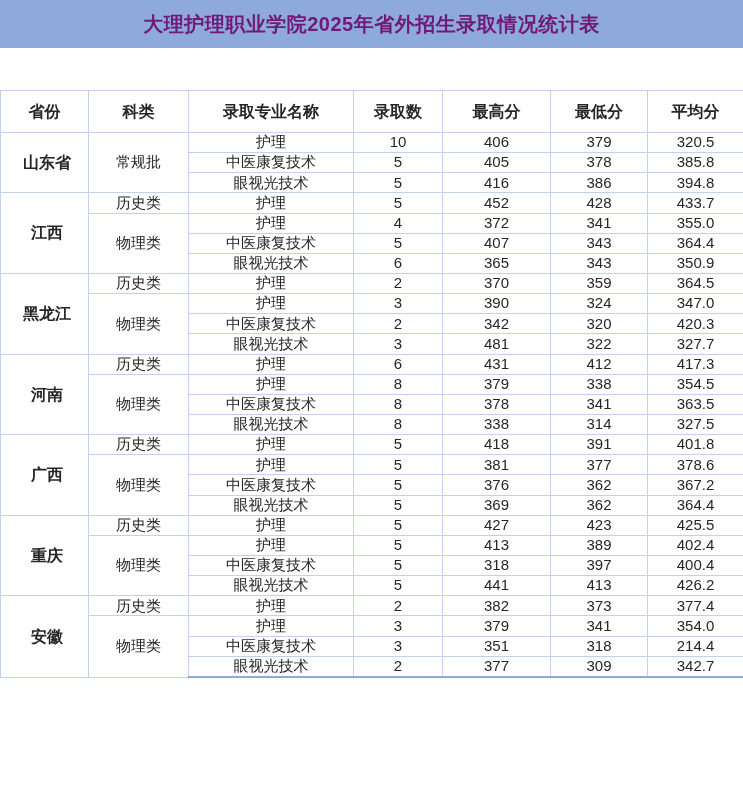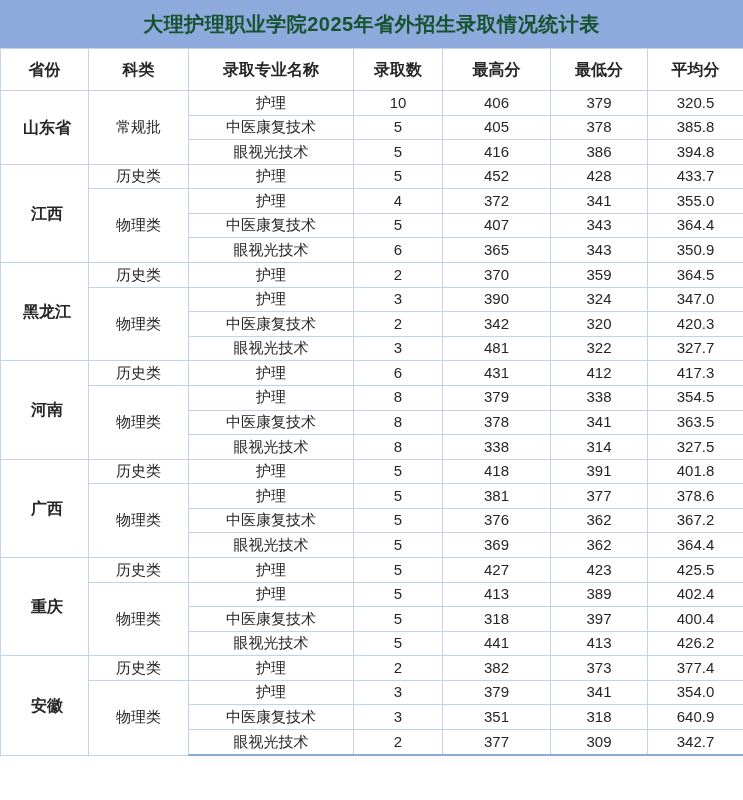--- a/index.html
+++ b/index.html
@@ -15,26 +15,27 @@
     font-family:"Liberation Sans","DejaVu Sans",sans-serif;
     color:var(--text);
   }
   .sheet{width:743px;height:800px;display:flex;flex-direction:column;}
   .banner{
     height:48px;flex:0 0 48px;
     background:var(--banner);
     display:flex;align-items:center;justify-content:center;
   }
   .banner .title{
-    color:#14532d;font-weight:bold;font-size:20px;letter-spacing:0.5px;
+    color:#701a75;font-weight:bold;font-size:20px;letter-spacing:0.5px;
   }
   table{
-    width:743px;height:708px;
+    width:743px;height:588px;
     border-collapse:collapse;table-layout:fixed;
     background:#ffffff;
+    margin-top:42px;
   }
   th,td{
     border:1px solid var(--grid);
     text-align:center;vertical-align:middle;
     font-size:15px;line-height:1.1;
     padding:0 2px;
     overflow:hidden;white-space:nowrap;
   }
   thead tr{height:42px;}
   thead th{font-weight:bold;font-size:16px;}
@@ -265,21 +266,21 @@
           <td>3</td>
           <td>379</td>
           <td>341</td>
           <td>354.0</td>
         </tr>
         <tr>
           <td>中医康复技术</td>
           <td>3</td>
           <td>351</td>
           <td>318</td>
-          <td>640.9</td>
+          <td>214.4</td>
         </tr>
         <tr class="last-row">
           <td>眼视光技术</td>
           <td>2</td>
           <td>377</td>
           <td>309</td>
           <td>342.7</td>
         </tr>
       </tbody>
   </table>

